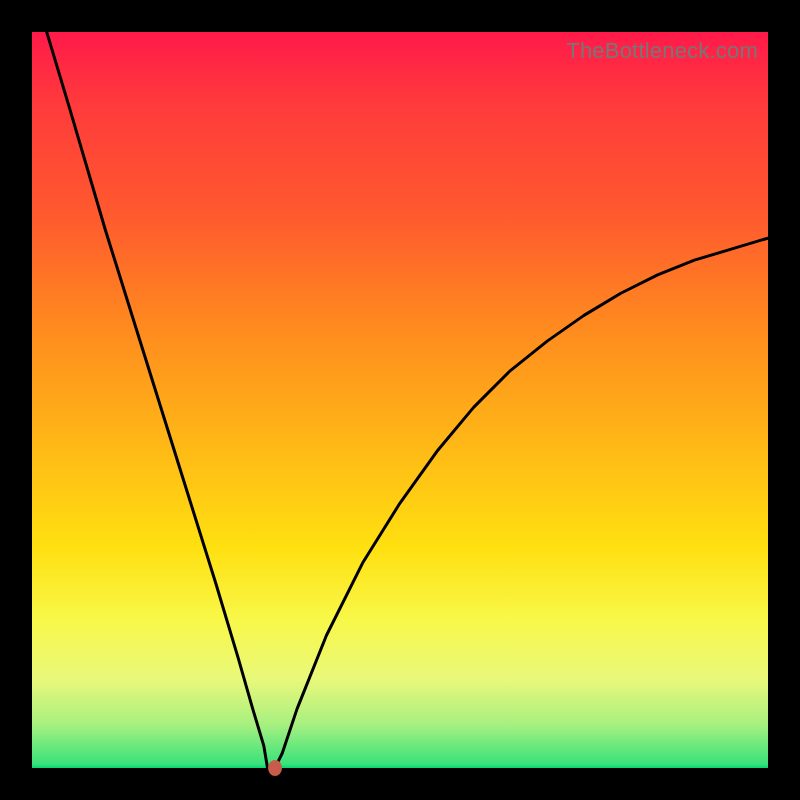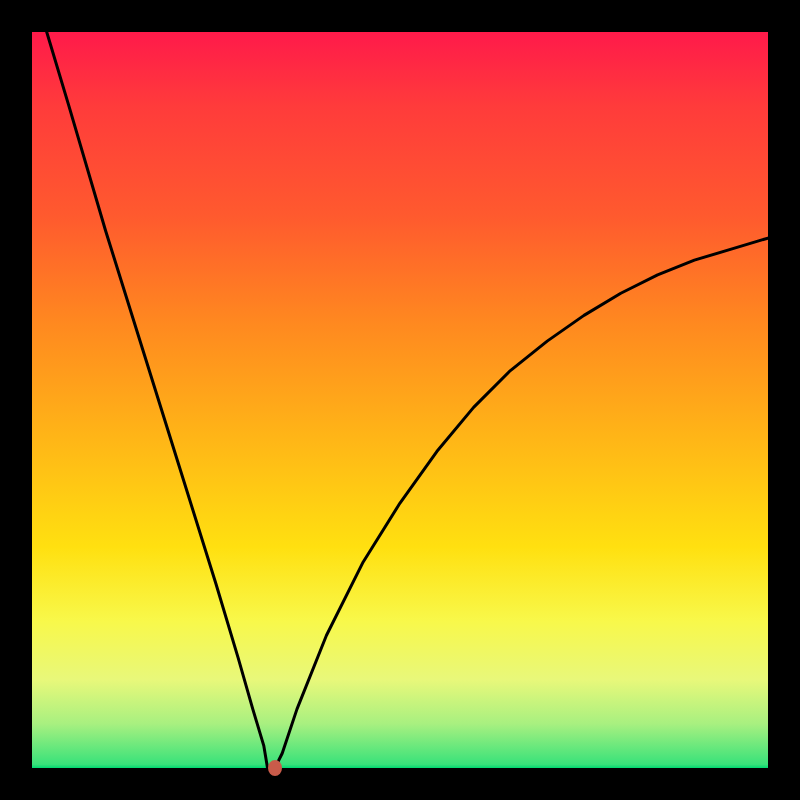--- a/index.html
+++ b/index.html
@@ -48,18 +48,19 @@
     border-radius: 50% / 50%;
     background: #c95b4a;
     transform: translate(-50%, -50%);
   }
 </style>
 </head>
 <body>
 
 <div class="container">
   <div class="plot-area">
+    <div class="watermark">TheBottleneck.com</div>
     <svg class="curve" viewBox="0 0 736 736" preserveAspectRatio="none">
       <path id="curve-path" d="M14.72 0.00 L36.80 73.60 L73.60 198.72 L110.40 316.48 L147.20 434.24 L184.00 552.00 L206.08 625.60 L220.80 677.12 L231.84 713.92 L235.52 736.00 L242.88 736.00 L250.24 721.28 L264.96 677.12 L294.40 603.52 L331.20 529.92 L368.00 471.04 L404.80 419.52 L441.60 375.36 L478.40 338.56 L515.20 309.12 L552.00 283.36 L588.80 261.28 L625.60 242.88 L662.40 228.16 L699.20 217.12 L736.00 206.08" fill="none" stroke="#000" stroke-width="3" stroke-linejoin="round" stroke-linecap="round"></path>
     </svg>
     <div class="marker" id="marker" style="left: 242.88px; top: 736px;"></div>
   </div>
 </div>
 
 </body></html>

